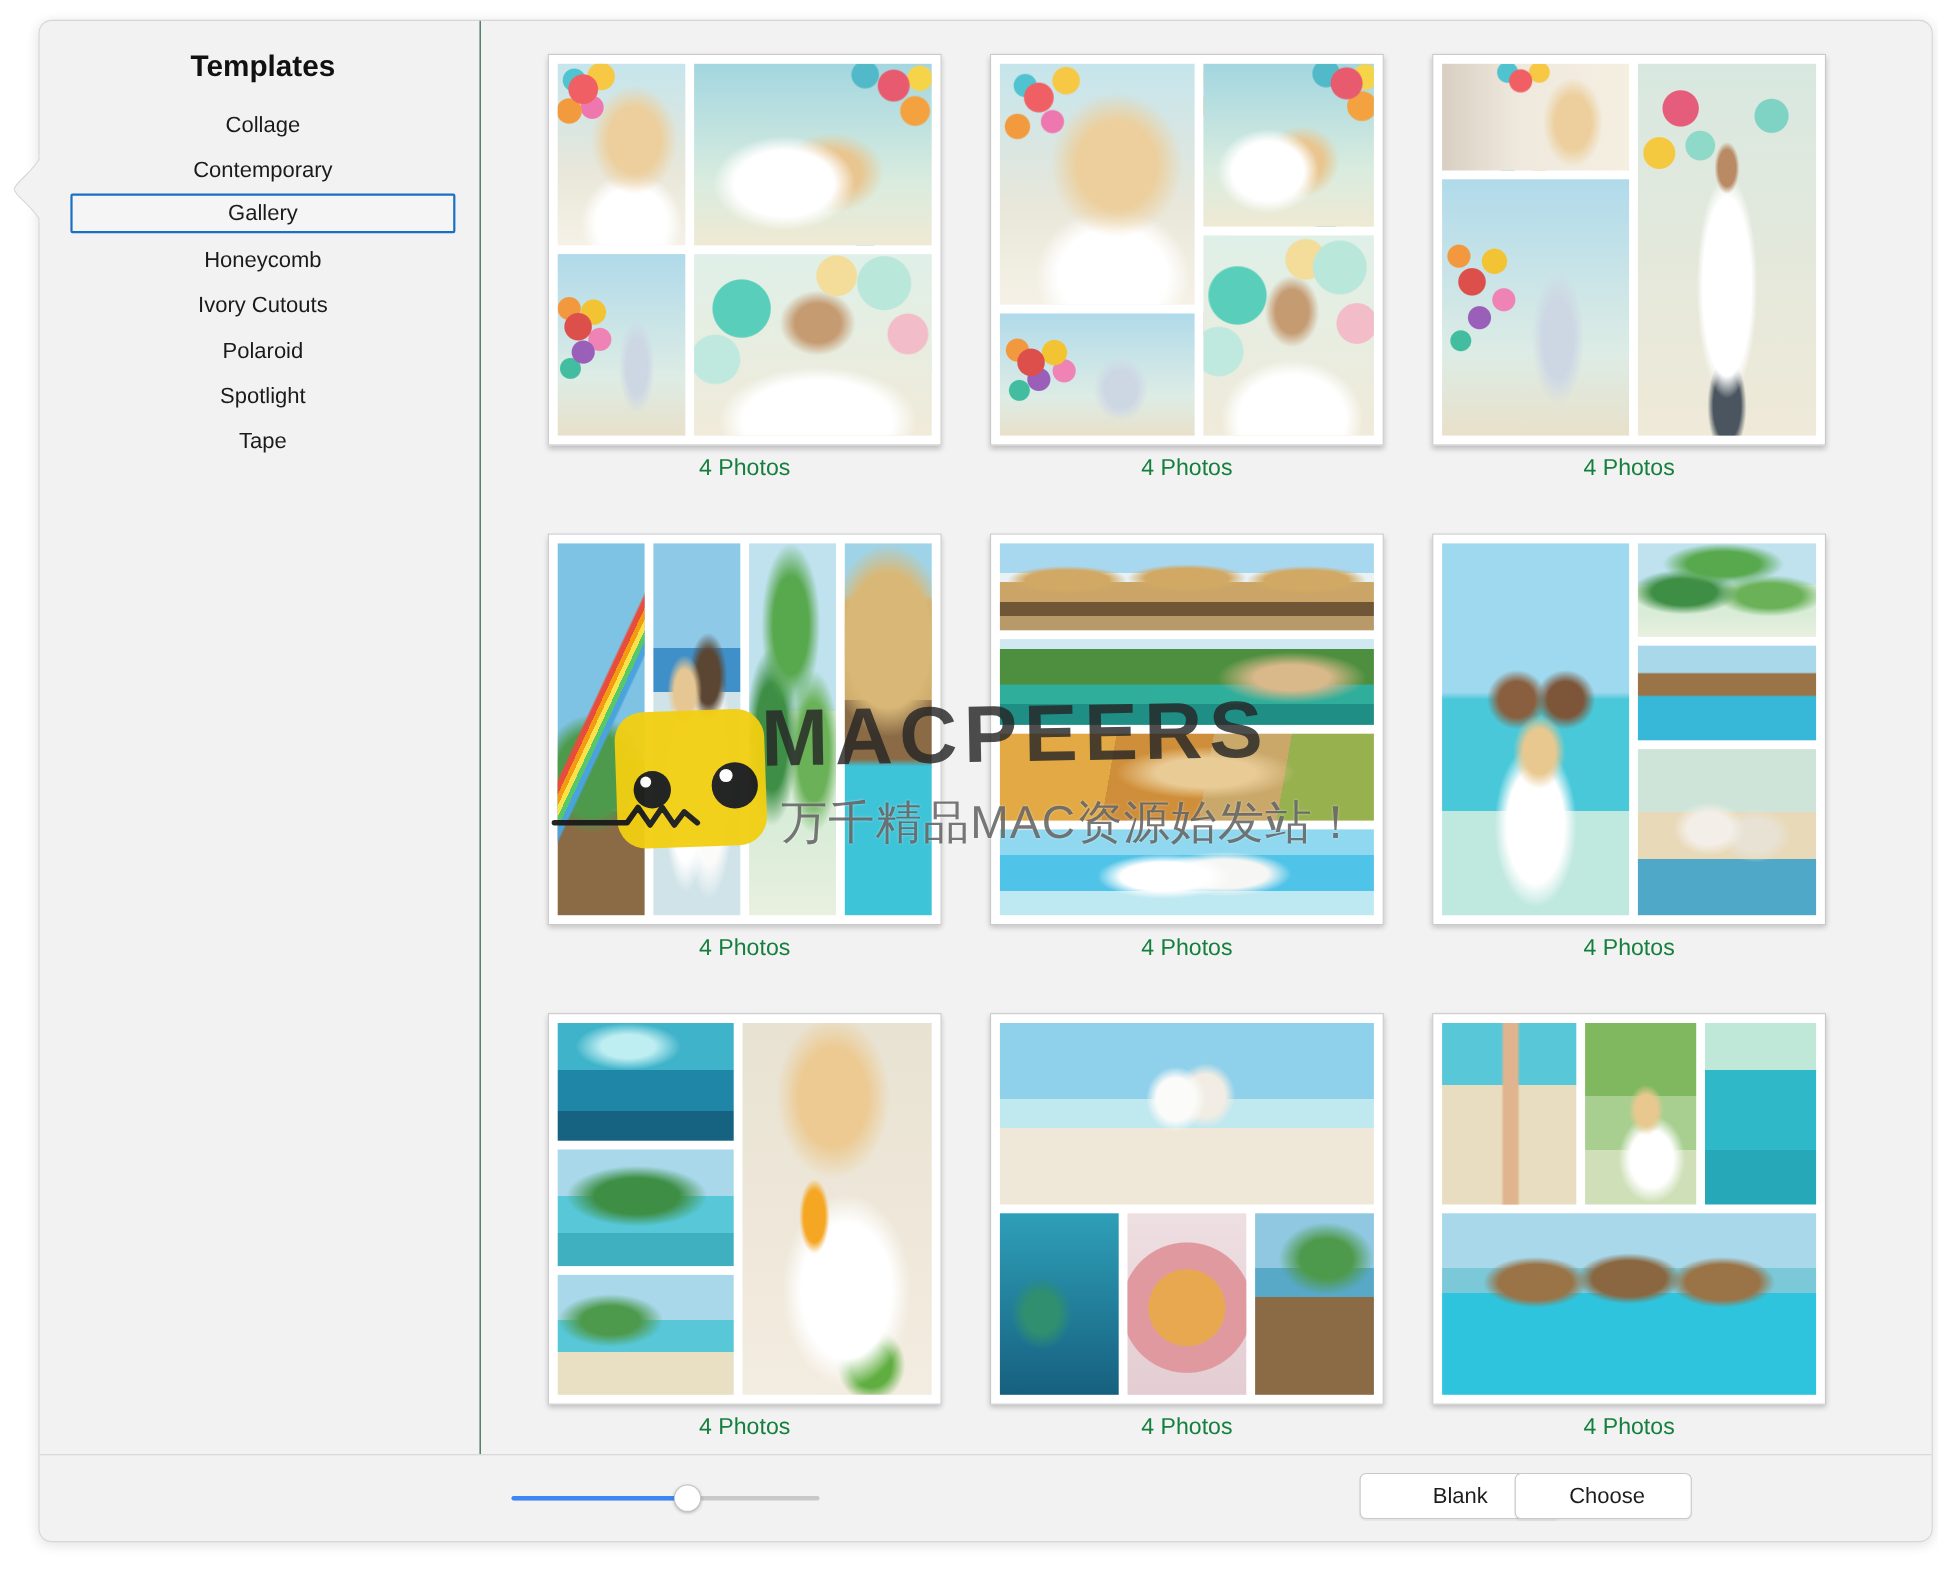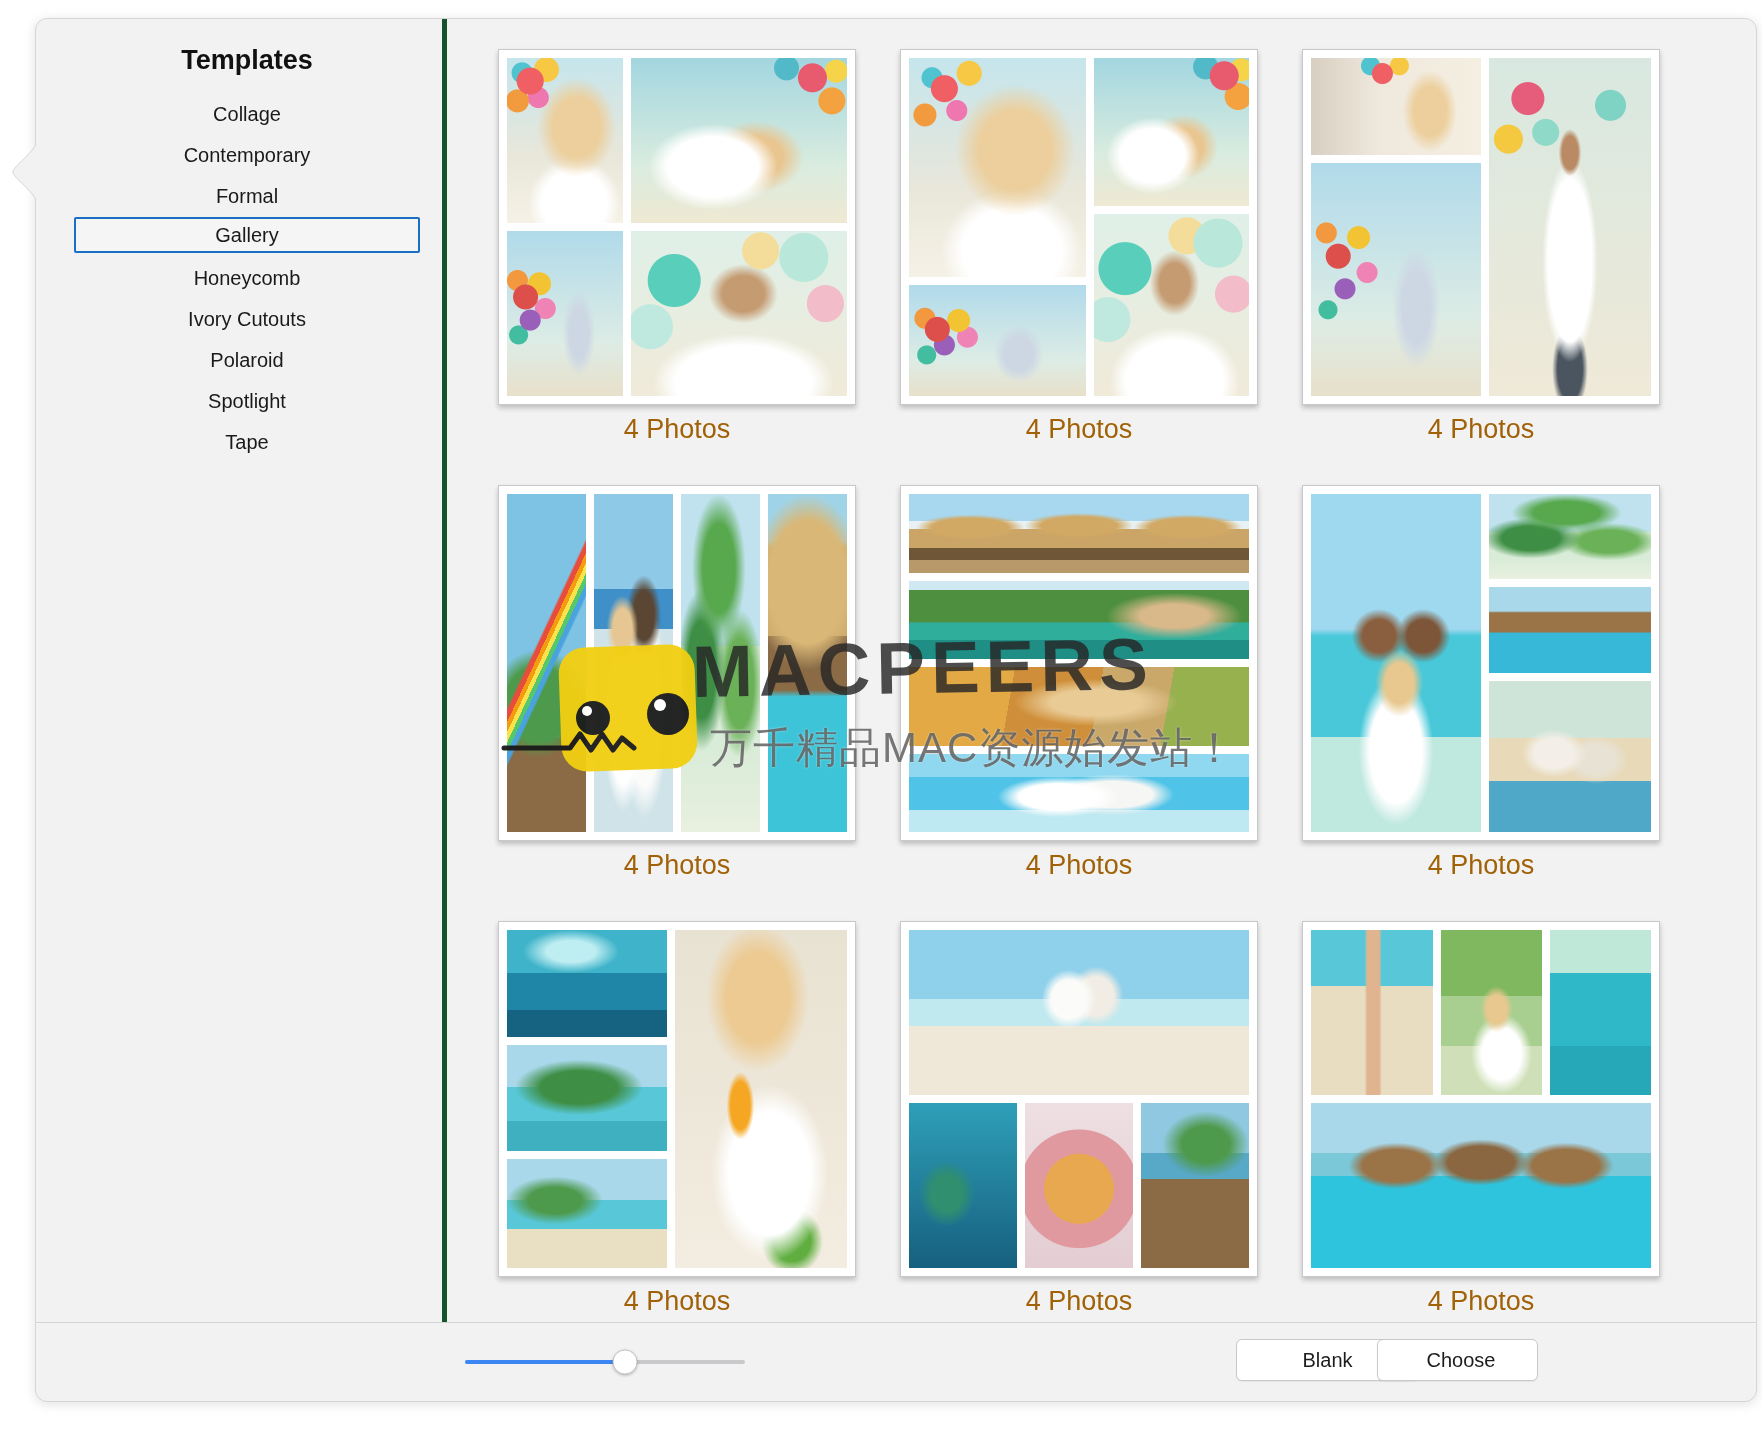--- a/index.html
+++ b/index.html
@@ -5,34 +5,34 @@
   html,body{margin:0;padding:0;background:#fff;font-family:"Liberation Sans",sans-serif;}
   .stage{position:relative;width:1762px;height:1432px;background:#ffffff;overflow:hidden;}
 
   
   .panel{position:absolute;left:35px;top:18px;width:1722px;height:1384px;box-sizing:border-box;
          background:#f2f2f3;border:1px solid #d6d6d8;border-radius:12px;
          box-shadow:0 2px 12px rgba(0,0,0,.12);}
   .arrow-svg{position:absolute;left:7px;top:141px;z-index:5;}
 
   
-  .sidebar{position:absolute;left:16px;top:0;width:395px;bottom:79px;border-right:5px solid #14532d;box-sizing:border-box;}
+  .sidebar{position:absolute;left:6px;top:0;width:395px;bottom:79px;border-right:1px solid #14532d;box-sizing:border-box;}
   .sb-title{margin-top:26px;text-align:center;font-size:27px;font-weight:700;color:#111;}
   .sb-list{margin-top:16px;}
   .sb-item{height:41px;line-height:41px;text-align:center;font-size:20px;color:#1a1a1a;
            margin:0 22px;border:2px solid rgba(0,0,0,0);box-sizing:border-box;border-radius:2px;}
   .sb-item.selected{border-color:#1a6fc4;background:#f5f5f6;height:36px;line-height:32px;margin-top:2px;margin-bottom:3px;}
 
   
   .grid{position:absolute;left:462px;top:30px;display:grid;
         grid-template-columns:repeat(3,358px);column-gap:44px;row-gap:45px;}
   .cell{width:358px;}
   .card{width:358px;height:356px;box-sizing:border-box;background:#fff;border:1px solid #c9c9cb;
         box-shadow:0 3px 5px rgba(0,0,0,.22);padding:8px;cursor:pointer;}
-  .card-label{margin-top:9px;height:26px;text-align:center;font-size:27px;color:#a16207;}
+  .card-label{margin-top:9px;height:26px;text-align:center;font-size:21px;color:#15803d;}
   .mosaic{display:flex;gap:8px;width:100%;height:100%;}
   .vcol{display:flex;flex-direction:column;gap:8px;}
   .hrow{display:flex;gap:8px;}
   .photo{flex:1 1 auto;min-width:0;min-height:0;}
 
   
   .ph-woman{background:
     radial-gradient(circle at 20% 14%,#ef5f63 0 13px,rgba(0,0,0,0) 14px),
     radial-gradient(circle at 34% 7%,#f6c844 0 12px,rgba(0,0,0,0) 13px),
     radial-gradient(circle at 9% 26%,#f29a3e 0 11px,rgba(0,0,0,0) 12px),
@@ -195,21 +195,20 @@
 
 <div class="stage">
 
   <div class="panel">
 
     <div class="sidebar">
       <div class="sb-title">Templates</div>
       <div class="sb-list">
         <div class="sb-item">Collage</div>
         <div class="sb-item">Contemporary</div>
-        <div class="sb-item">Formal</div>
         <div class="sb-item selected">Gallery</div>
         <div class="sb-item">Honeycomb</div>
         <div class="sb-item">Ivory Cutouts</div>
         <div class="sb-item">Polaroid</div>
         <div class="sb-item">Spotlight</div>
         <div class="sb-item">Tape</div>
       </div>
     </div>
 
     <div class="grid">

